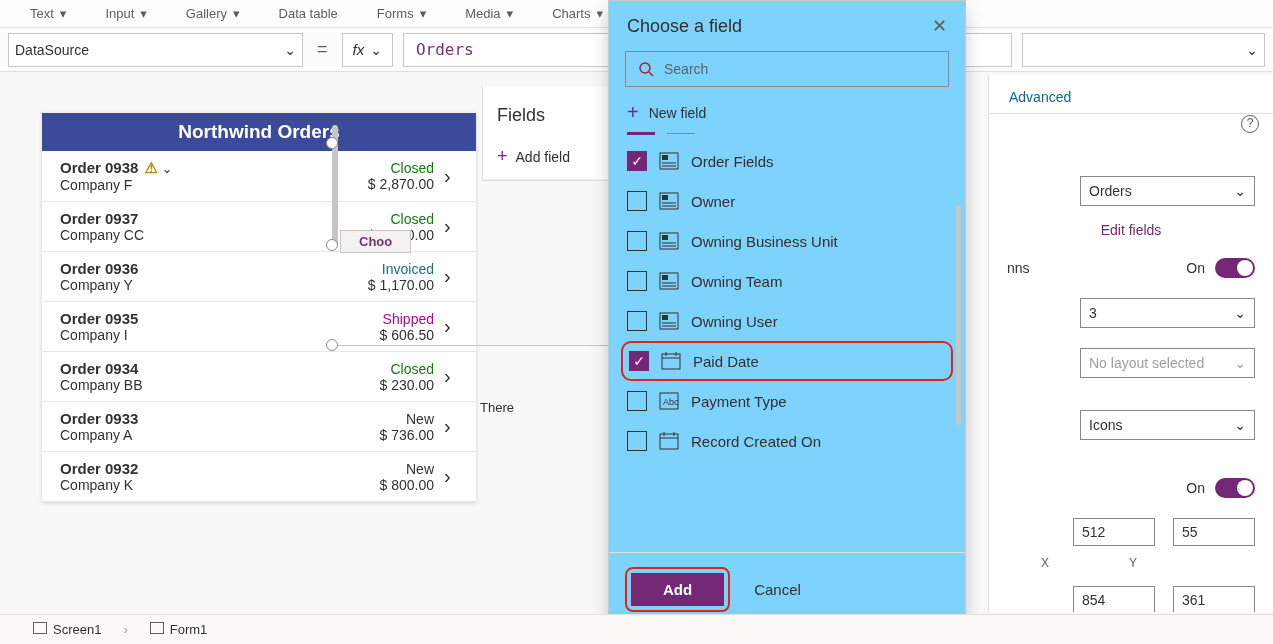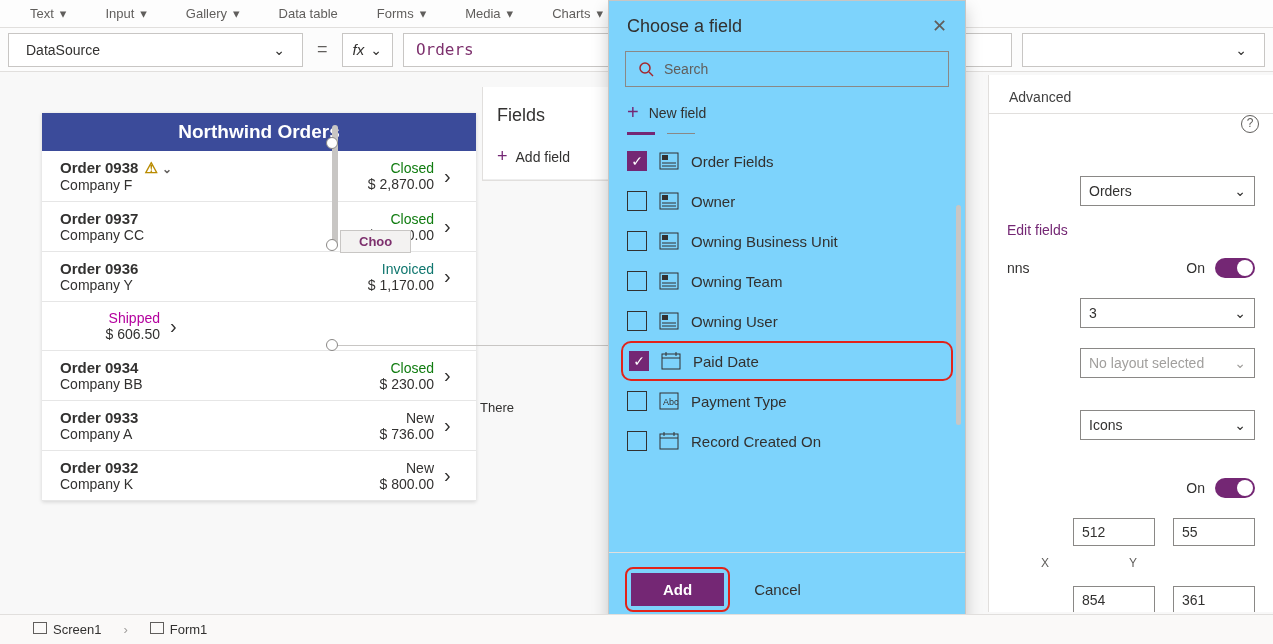--- a/index.html
+++ b/index.html
@@ -1,21 +1,21 @@
 <!DOCTYPE html>
 <html><head>
 <meta charset="utf-8">
 <style>
   * { box-sizing: border-box; margin: 0; padding: 0; font-family: "Segoe UI", Arial, sans-serif; }
   body { width: 1273px; height: 644px; background: #f8f8f8; overflow: hidden; position: relative; font-size: 14px; color: #323130; }
   .toolbar-row { display: flex; align-items: center; height: 28px; background: #fdfdfd; border-bottom: 1px solid #e1dfdd; padding: 0 8px; gap: 17px; font-size: 13px; color: #605e5c; }
   .tb-item { display: flex; align-items: center; gap: 6px; }
   .tb-icon { width: 16px; height: 16px; display: inline-block; }
   .formula-row { display: flex; align-items: center; height: 44px; padding: 4px 8px; gap: 10px; border-bottom: 1px solid #e1dfdd; background: #fcfcfc; }
-  .dropdown { background: #fff; border: 1px solid #c8c6c4; height: 34px; display: flex; align-items: center; justify-content: space-between; padding: 0 17px; font-size: 14px; }
+  .dropdown { background: #fff; border: 1px solid #c8c6c4; height: 34px; display: flex; align-items: center; justify-content: space-between; padding: 0 6px; font-size: 14px; }
   .dd-ds { width: 295px; }
   .equals { font-size: 18px; color: #605e5c; padding: 0 4px; }
   .fx-box { display: flex; align-items: center; border: 1px solid #c8c6c4; height: 34px; background: #fff; padding: 0 10px; gap: 6px; }
   .fx-label { font-style: italic; font-size: 15px; }
   .formula-input { flex: 1; height: 34px; border: 1px solid #c8c6c4; background:#fff; display:flex; align-items:center; padding-left:12px; font-family: Consolas, monospace; font-size:16px; color:#7d306d; }
   .right-dd { width: 243px; margin-left: auto; }
   .canvas { position: absolute; left: 0; top: 75px; right: 0; bottom: 32px; }
   .gallery-card { position: absolute; left: 42px; top: 38px; width: 434px; background:#fff; box-shadow:0 1px 4px rgba(0,0,0,.15); }
   .card-title { background:#3b4b9a; color:#fff; text-align:center; font-size:19px; font-weight:600; padding:8px 0; }
   .order-row { display:flex; align-items:center; padding:8px 14px 8px 18px; border-bottom:1px solid #e6e6e6; }
@@ -45,24 +45,24 @@
   .chk.on { background:#742774; border-color:#742774; color:#fff; }
   .fld-name { font-size:15px; }
   .highlight { border:2px solid #e2231a; border-radius:10px; }
   .fi-highlight { margin:0 12px; padding:8px 6px; }
   .cp-scroll { position:absolute; right:4px; top:64px; width:5px; height:220px; background:#c8c6c4; border-radius:3px; }
   .cp-footer { border-top:1px solid #e1dfdd; padding:14px 16px; display:flex; gap:24px; align-items:center; }
   .btn-add-wrap { border:2px solid #e2231a; border-radius:8px; padding:4px; }
   .btn-add { background:#742774; color:#fff; border:none; padding:8px 32px; font-size:15px; font-weight:600; }
   .btn-cancel { background:none; border:none; font-size:15px; color:#323130; }
   .props { position:absolute; right:0; top:75px; bottom:32px; width:285px; background:#fff; border-left:1px solid #e1dfdd; overflow:hidden; }
-  .props-tabs { display:flex; gap:32px; padding:14px 20px 8px; border-bottom:1px solid #e1dfdd; color:#404040; }
+  .props-tabs { display:flex; gap:32px; padding:14px 20px 8px; border-bottom:1px solid #e1dfdd; color:#0369a1; }
   .prop-row { display:flex; justify-content:space-between; align-items:center; padding:10px 18px; }
   .prop-dd { width:175px; height:30px; border:1px solid #8a8886; display:flex; align-items:center; justify-content:space-between; padding:0 8px; background:#fff; }
-  .edit-fields { text-align:left; padding:6px 18px 10px; color:#742774; }
+  .edit-fields { text-align:center; padding:6px 18px 10px; color:#742774; }
   .toggle { width:40px; height:20px; background:#742774; border-radius:10px; position:relative; }
   .toggle::after { content:""; position:absolute; right:2px; top:2px; width:16px; height:16px; background:#fff; border-radius:50%; }
   .xy-box { width:82px; height:28px; border:1px solid #8a8886; display:flex; align-items:center; padding:0 8px; font-size:14px; }
   .xy-lbl { display:flex; gap:80px; padding:0 18px 6px 52px; font-size:12px; color:#605e5c; }
   .nav-row { position:absolute; left:0; right:0; bottom:0; height:30px; background:#faf9f8; border-top:1px solid #e1dfdd; display:flex; align-items:center; gap:22px; padding-left:33px; font-size:13px; color:#323130; }
   .nav-icon { width:14px; height:12px; border:1px solid #605e5c; display:inline-block; margin-right:6px; }
   .tooltip { position:absolute; left:340px; top:230px; background:#f3f2f1; border:1px solid #c8c6c4; padding:3px 18px; font-size:13px; color:#7d306d;font-weight:bold; }
   .main-canvas-placeholder { position:absolute; left:480px; top:325px; font-size:13px; color:#323130; }
   svg { display:block; }
 </style>
@@ -133,20 +133,24 @@
       <div class="order-id">Order 0936</div>
       <div class="order-company">Company Y</div>
     </div>
     <div class="order-right">
       <div class="status" style="color:#0f766e;">Invoiced</div>
       <div>$ 1,170.00</div>
     </div>
     <div class="chev">›</div>
         </div>
         <div class="order-row">
+    <div class="order-left">
+      <div class="order-id">Order 0935</div>
+      <div class="order-company">Company I</div>
+    </div>
     <div class="order-right">
       <div class="status" style="color:#b4009e;">Shipped</div>
       <div>$ 606.50</div>
     </div>
     <div class="chev">›</div>
         </div>
         <div class="order-row">
     <div class="order-left">
       <div class="order-id">Order 0934</div>
       <div class="order-company">Company BB</div>

